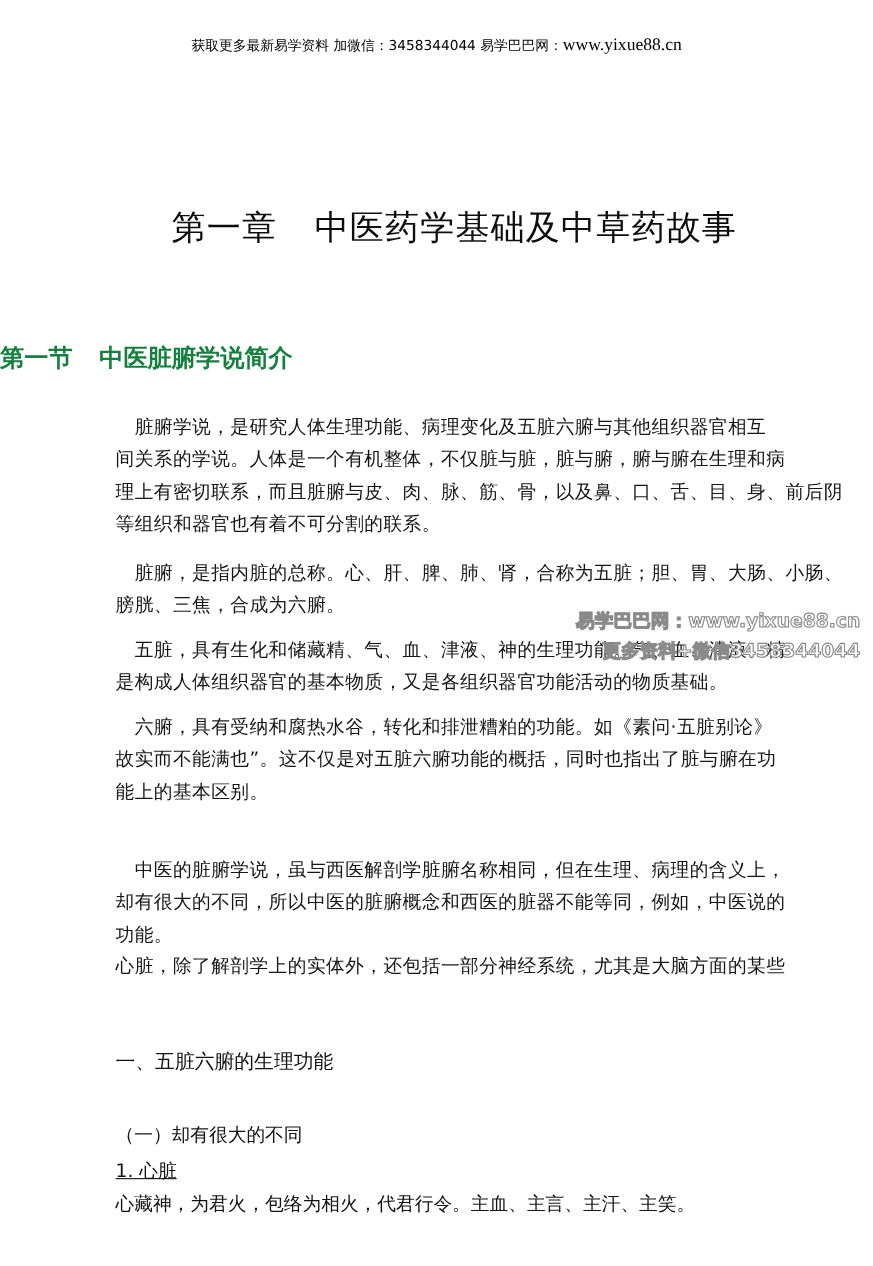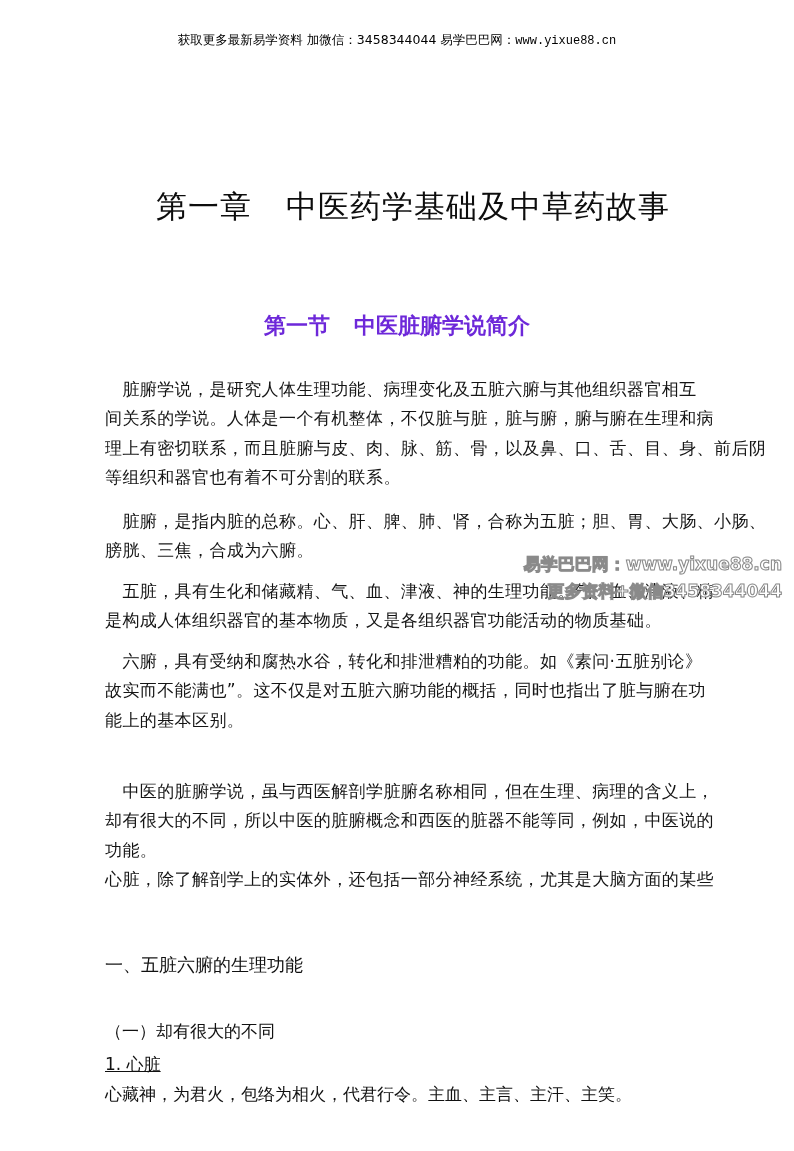--- a/index.html
+++ b/index.html
@@ -20,44 +20,44 @@
       top: 32px;
       left: 0;
       width: 794px;
       text-align: center;
       font-size: 12.5px;
       color: #000;
       letter-spacing: 0;
       white-space: nowrap;
     }
     .header-banner .url {
-      font-family: Liberation Mono, monospace;
-      font-size: 12px;
+      font-family: Liberation Serif, serif;
+      font-size: 16px;
     }
     .chapter-title {
       position: absolute;
       top: 170px;
       left: 0;
       width: 794px;
       text-align: center;
       font-size: 31px;
       font-weight: normal;
       letter-spacing: 1px;
       white-space: nowrap;
       color: #0d0d0d;
     }
     .section-title {
       position: absolute;
       top: 311px;
       left: 0;
       width: 794px;
-      text-align: center;
+      text-align: left;
       font-size: 22px;
       white-space: nowrap;
-      color: #6d28d9;
+      color: #15803d;
     }
     .gap { display: inline-block; width: 1.1em; }
     .body-text {
       position: absolute;
       left: 105px;
       width: 600px;
       font-size: 17px;
       line-height: 29.3px;
       color: #151515;
       letter-spacing: 0.4px;

